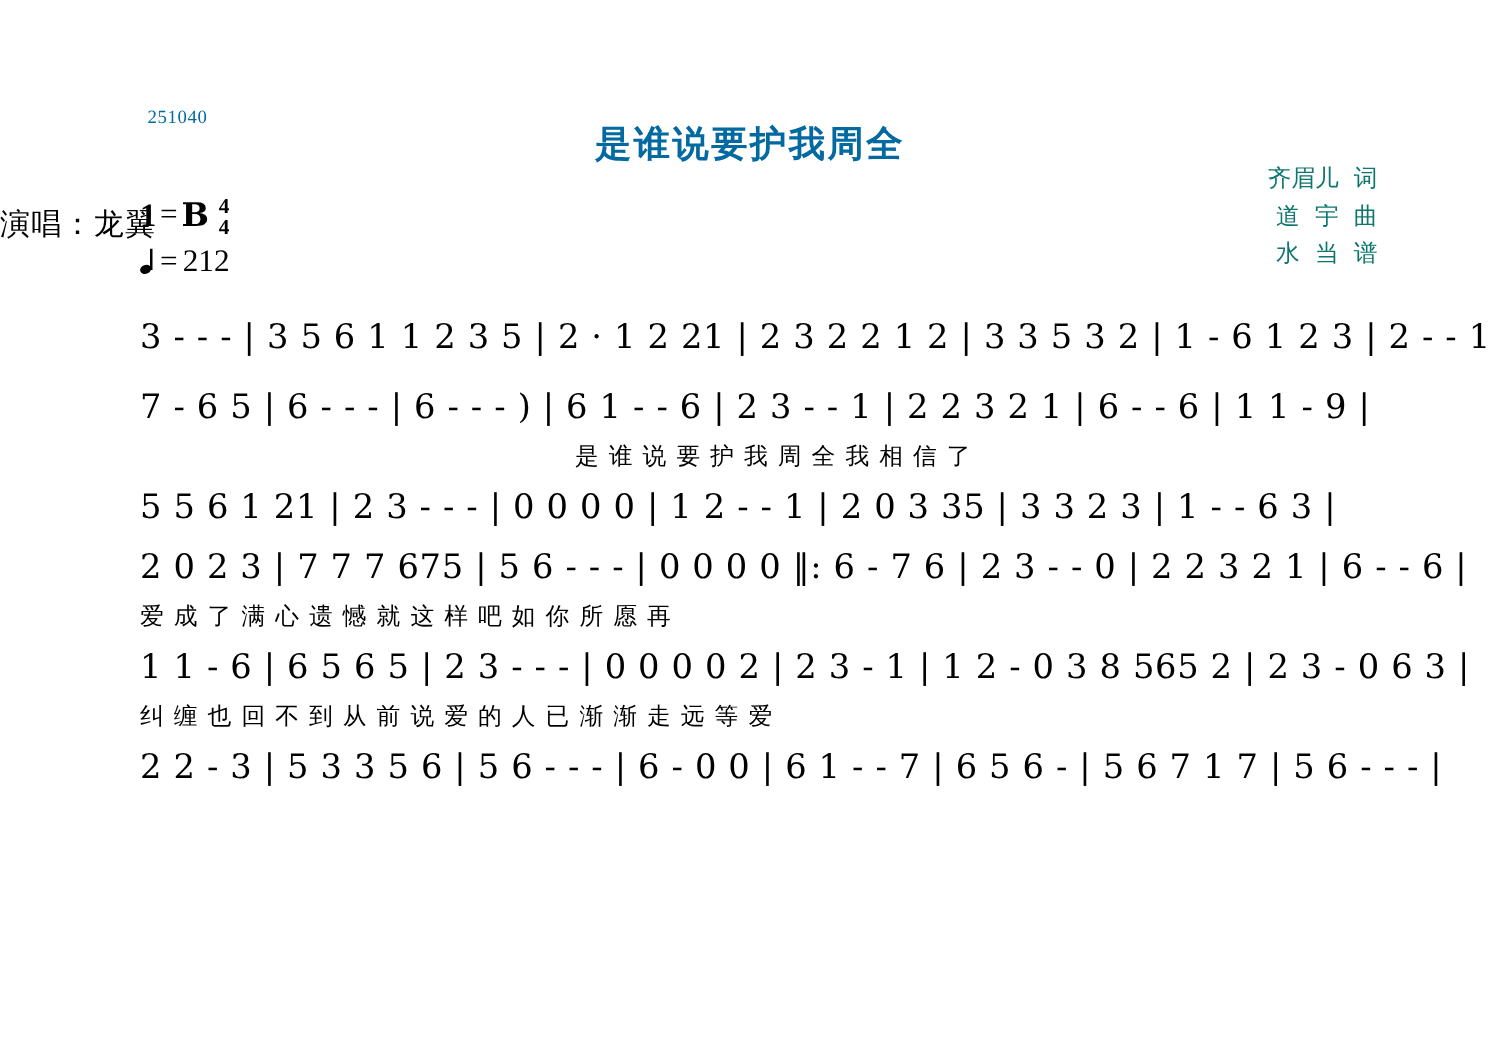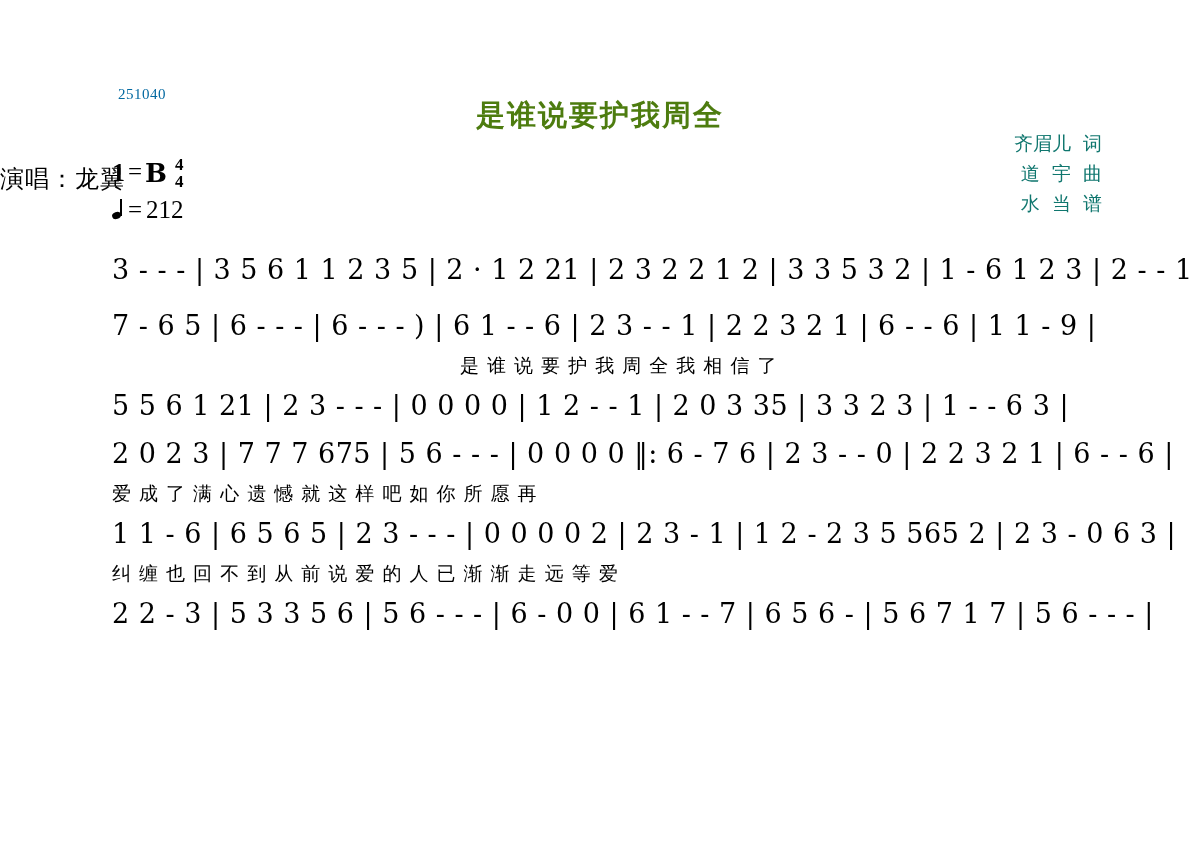--- a/index.html
+++ b/index.html
@@ -28,21 +28,21 @@
   }
   .song-title {
     position: absolute;
     left: 0;
     right: 0;
     top: 96px;
     text-align: center;
     font-family: "DejaVu Sans", sans-serif;
     font-weight: bold;
     font-size: 29px;
-    color: #4d7c0f;
+    color: #0369a1;
     letter-spacing: 2px;
   }
   .performer {
     position: absolute;
     left: 0;
     right: 0;
     top: 163px;
     font-family: "DejaVu Sans", sans-serif;
     font-size: 24px;
     color: #000;
@@ -202,21 +202,21 @@
     <div class="system">
       <div class="notes">5  5 6 1  21 | 2 3 - - - | 0 0 0 0 | 1 2 - - 1 | 2 0 3  35 | 3 3 2 3 | 1 - - 6 3 |</div>
     </div>
 
     <div class="system">
       <div class="notes">2 0 2 3 | 7 7 7  675 | 5 6 - - - | 0 0 0 0 ‖: 6 - 7 6 | 2 3 - - 0 | 2  2 3 2 1 | 6 - - 6 |</div>
       <div class="lyrics">爱   成 了 满 心 遗   憾             就 这 样 吧   如 你 所   愿  再</div>
     </div>
 
     <div class="system">
-      <div class="notes">1 1 - 6 | 6 5 6 5 | 2 3 - - - | 0 0 0 0 2 | 2 3 - 1 | 1 2 - 2 3 5  565 2 | 2 3 - 0 6 3 |</div>
+      <div class="notes">1 1 - 6 | 6 5 6 5 | 2 3 - - - | 0 0 0 0 2 | 2 3 - 1 | 1 2 - 0 3 8  565 2 | 2 3 - 0 6 3 |</div>
       <div class="lyrics">纠 缠  也 回 不 到 从  前            说 爱 的 人   已 渐 渐 走   远   等 爱</div>
     </div>
 
     <div class="system">
       <div class="notes">2 2 - 3 | 5 3 3  5 6 | 5 6 - - - | 6 - 0 0 | 6 1 - - 7 | 6 5  6 - | 5 6 7 1 7 | 5 6 - - - |</div>
       <div class="lyrics empty"></div>
     </div>
 
   </div>
 </div>

